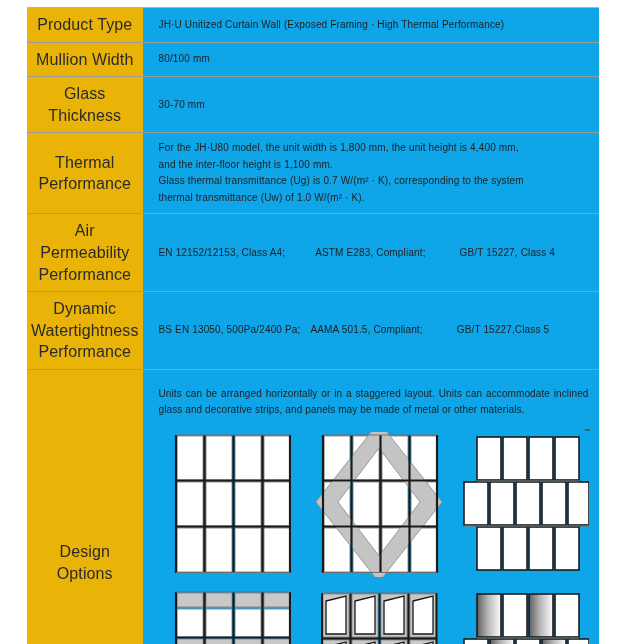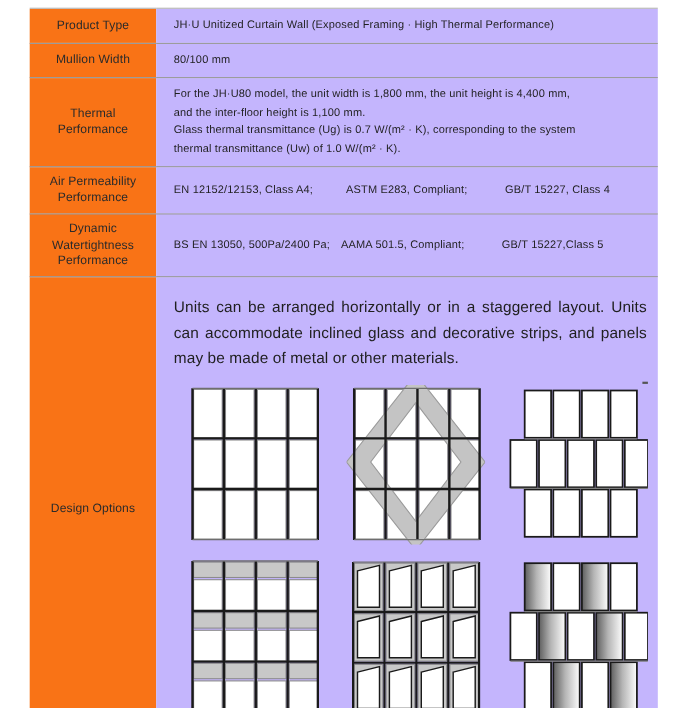--- a/index.html
+++ b/index.html
@@ -19,46 +19,46 @@
     left: 27px; top: 7px;
     width: 571px;
     border-collapse: collapse;
     border-top: 1.5px solid #b4b4b4;
     border-bottom: 1.5px solid #b4b4b4;
   }
   .spec-table tr { }
   .row-sep { border-bottom: 1.2px solid #9c9c9c; }
   td.label-cell {
     width: 118px;
-    background: #f97316;
+    background: #eab308;
     text-align: center;
     vertical-align: middle;
-    font-size: 11px;
+    font-size: 16px;
     color: #2b2b2b;
     line-height: 1.35;
     padding: 6px 4px;
     letter-spacing: 0.1px;
   }
   td.value-cell {
-    background: #c4b5fd;
+    background: #0ea5e9;
     vertical-align: middle;
     font-size: 10px;
     color: #1f1f1f;
     padding: 7px 0 7px 16px;
     line-height: 1.65;
     letter-spacing: 0.15px;
   }
   td.value-cell.tall { vertical-align: top; }
   .val-line { white-space: nowrap; }
   .spaced span { display: inline-block; }
   .gap-a { width: 30px; display: inline-block; }
   .gap-b { width: 34px; display: inline-block; }
   .gap-c { width: 10px; display: inline-block; }
   .design-desc {
-    font-size: 14px;
+    font-size: 10px;
     line-height: 1.62;
     color: #1f1f1f;
     text-align: justify;
     width: 430px;
     margin: 9px 0 0 0;
     letter-spacing: 0.1px;
   }
   .diagram-area {
     position: relative;
     width: 440px;
@@ -94,20 +94,24 @@
     <tr class="row-sep">
       <td class="label-cell">Product Type</td>
       <td class="value-cell">JH·U Unitized Curtain Wall (Exposed Framing · High Thermal Performance)</td>
     </tr>
 
     <tr class="row-sep">
       <td class="label-cell">Mullion Width</td>
       <td class="value-cell">80/100 mm</td>
     </tr>
 
+    <tr class="row-sep">
+      <td class="label-cell">Glass Thickness</td>
+      <td class="value-cell">30-70 mm</td>
+    </tr>
 
     <tr class="row-sep">
       <td class="label-cell">Thermal Performance</td>
       <td class="value-cell tall">
         <div class="val-line">For the JH·U80 model, the unit width is 1,800 mm, the unit height is 4,400 mm,</div>
         <div class="val-line">and the inter-floor height is 1,100 mm.</div>
         <div class="val-line">Glass thermal transmittance (Ug) is 0.7 W/(m² · K), corresponding to the system</div>
         <div class="val-line">thermal transmittance (Uw) of 1.0 W/(m² · K).</div>
       </td>
     </tr>

